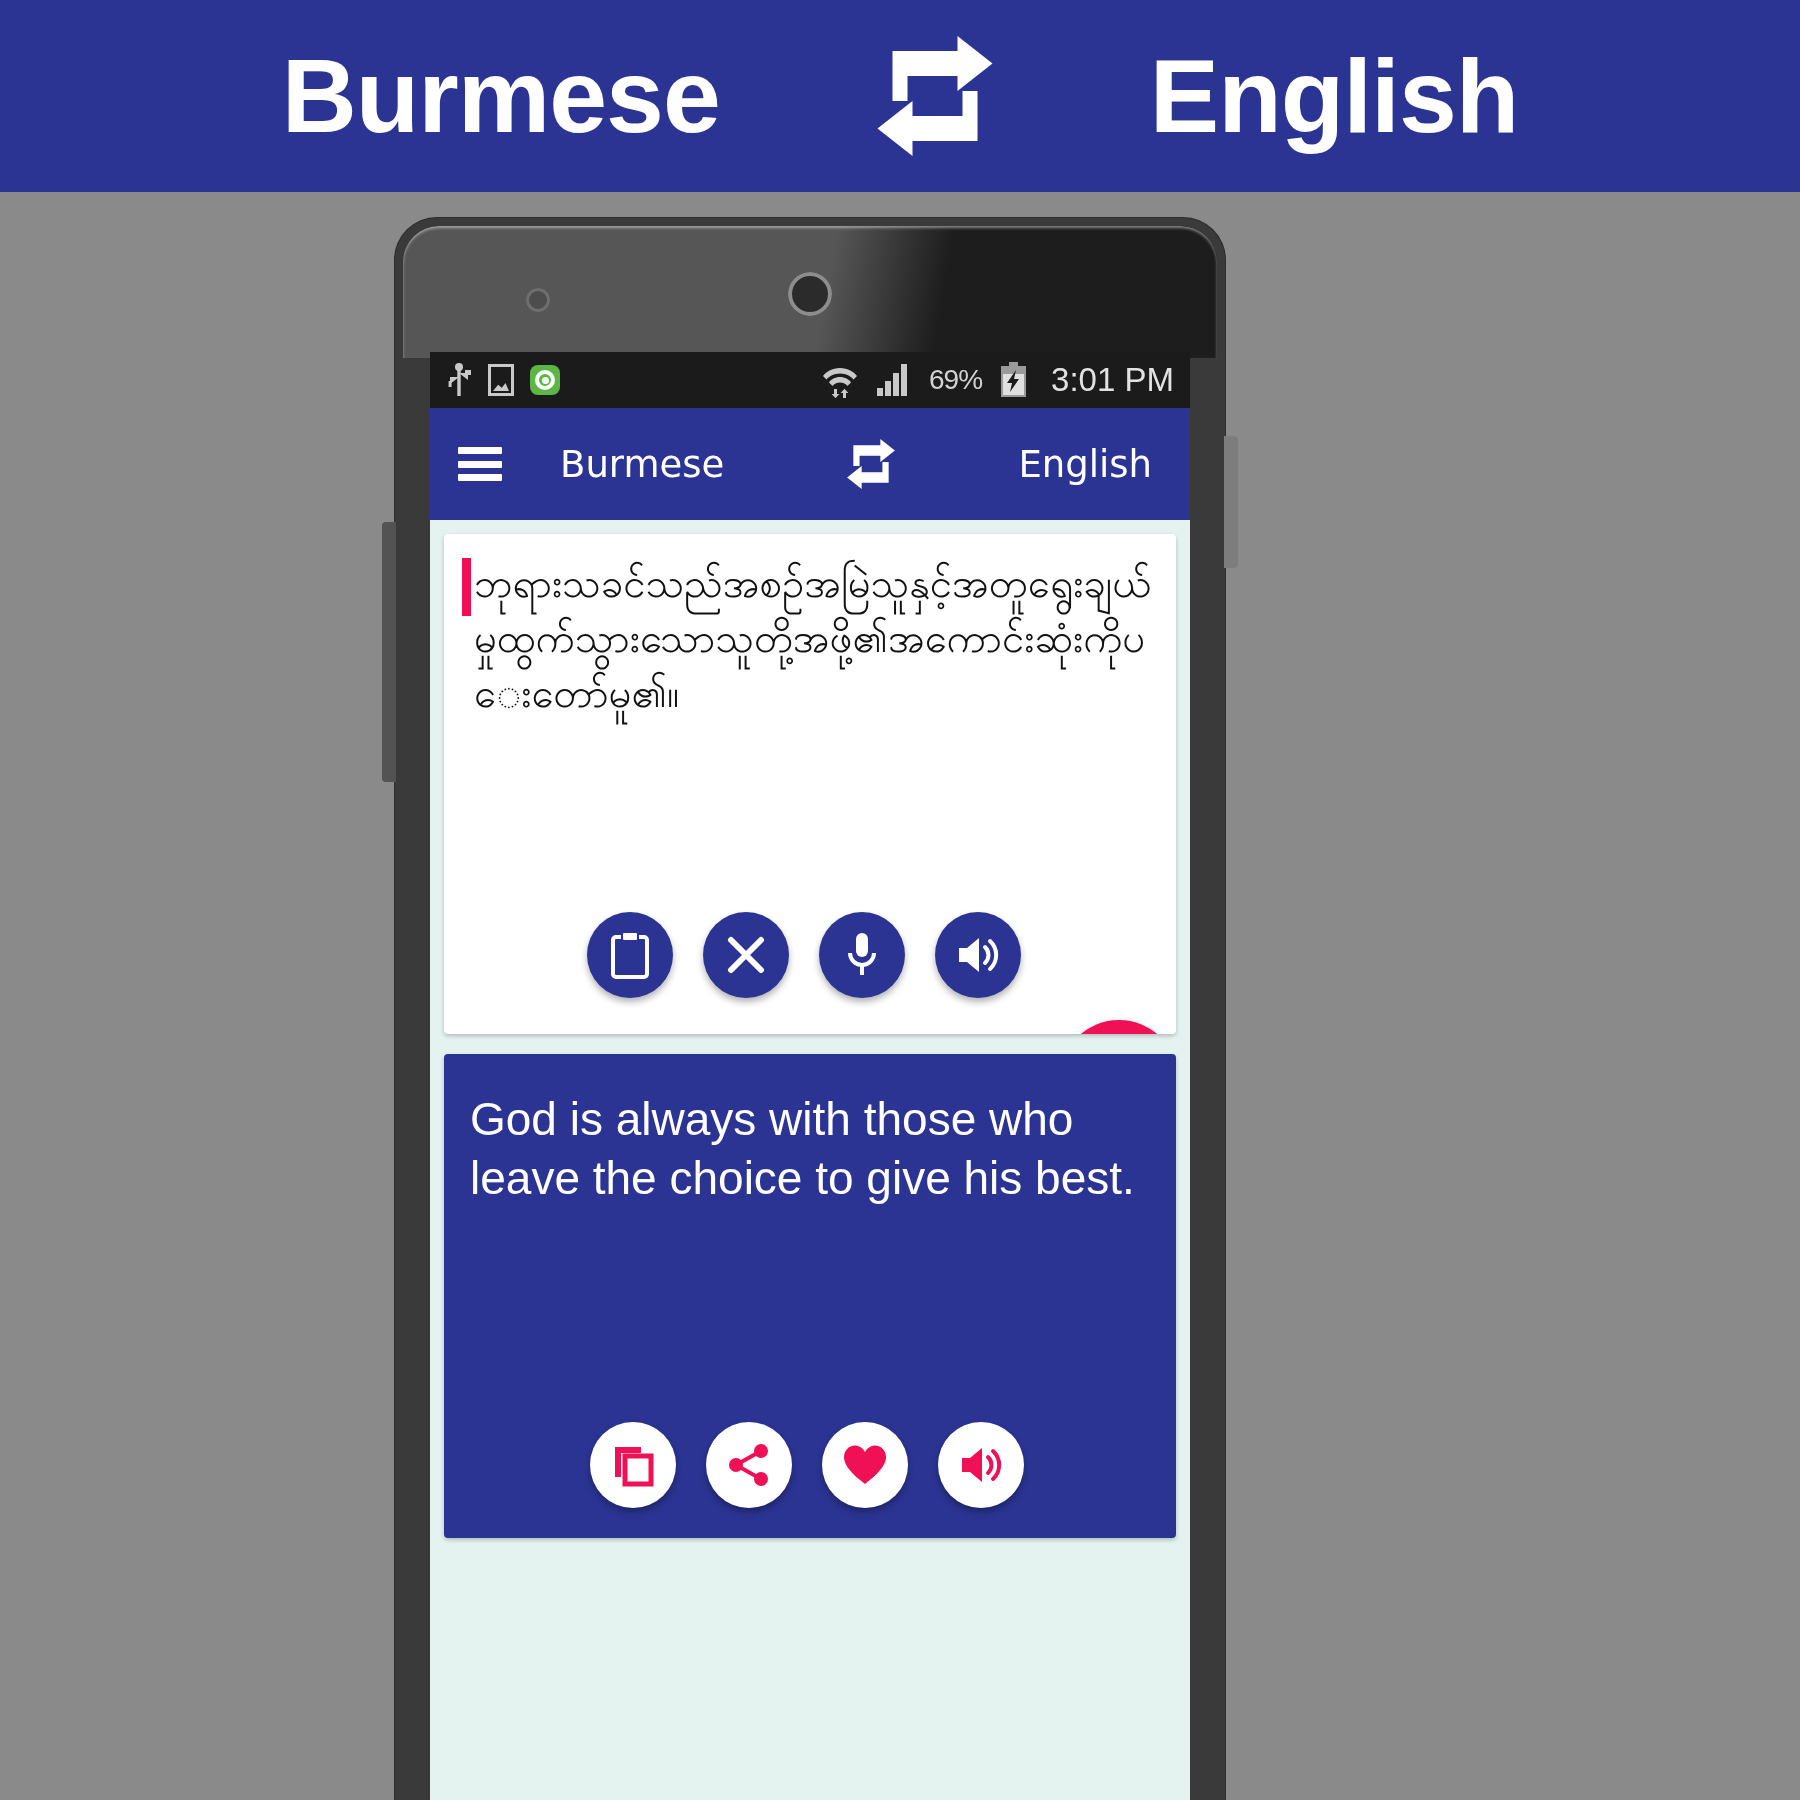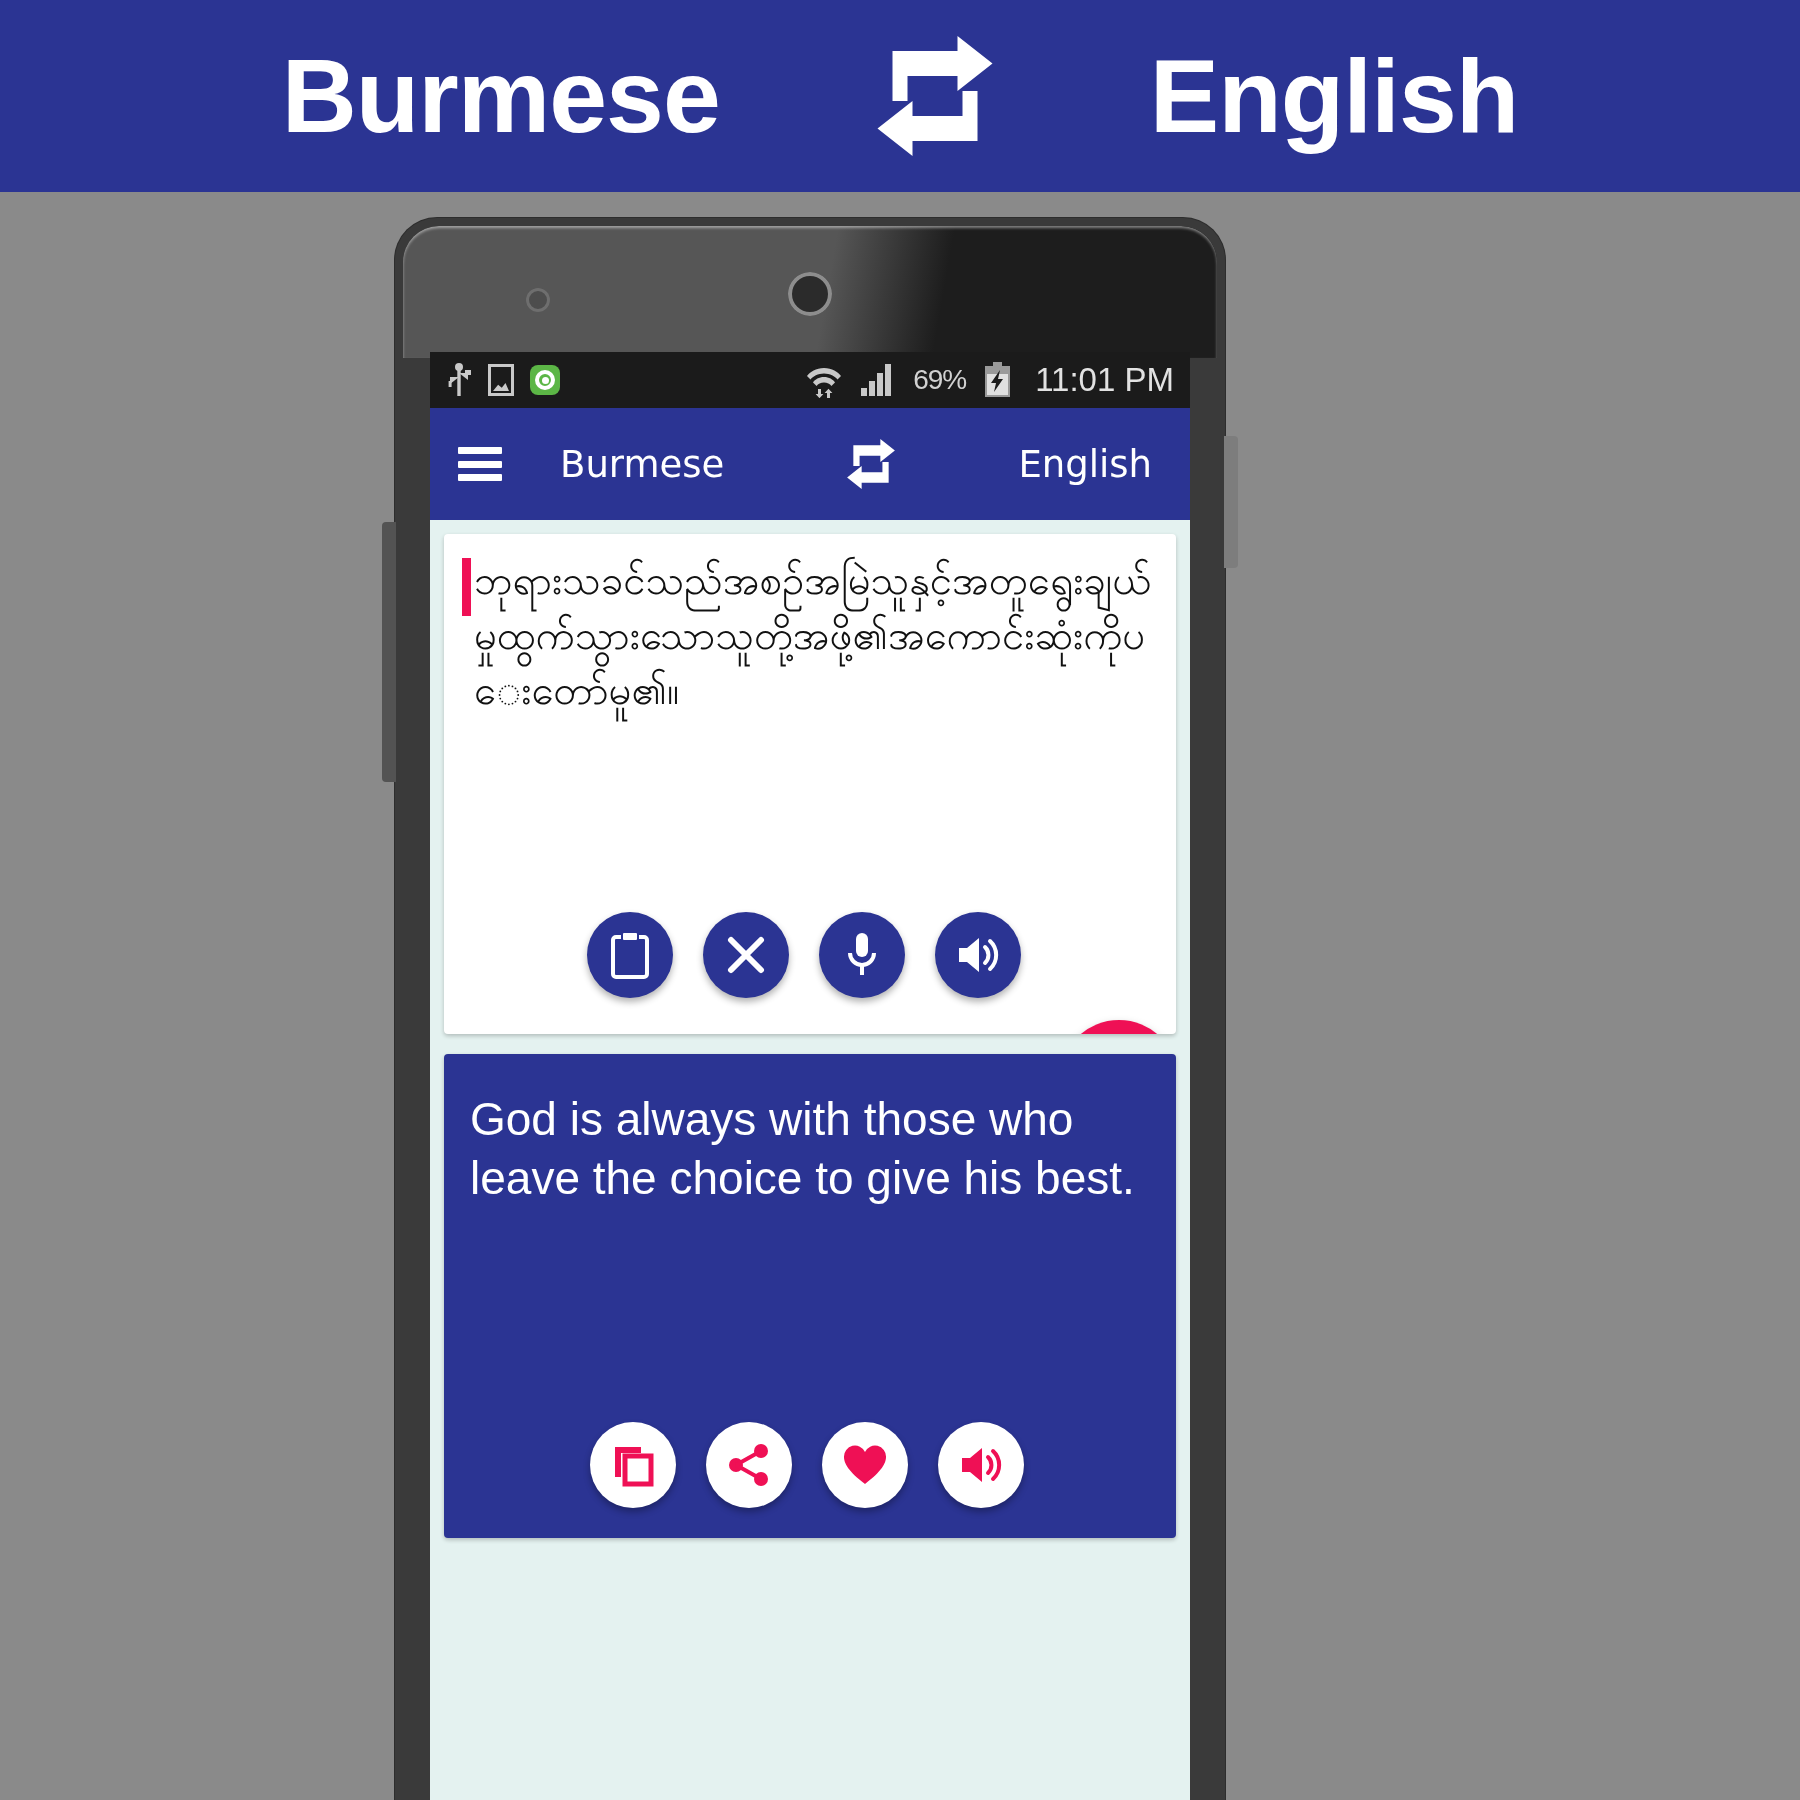--- a/index.html
+++ b/index.html
@@ -110,21 +110,21 @@
 
   .input-card{
     position:relative;background:#ffffff;border-radius:4px;
     height:500px;box-shadow:0 2px 4px rgba(0,0,0,.22);
     padding:22px 24px 0 24px;box-sizing:border-box;overflow:hidden;
   }
   .caret{
     position:absolute;left:18px;top:24px;width:9px;height:58px;background:#ef1055;
   }
   .burmese-text{
-    font-family:Liberation Mono, monospace;
+    font-family:Liberation Serif, serif;
     font-size:40px;line-height:1.38;color:#111111;
     word-break:break-all;padding-left:6px;
   }
   .input-actions{
     position:absolute;left:0;bottom:36px;width:100%;
     display:flex;justify-content:center;gap:30px;padding-right:12px;box-sizing:border-box;
   }
   .fab{
     width:86px;height:86px;border-radius:50%;display:flex;align-items:center;justify-content:center;
     box-shadow:0 4px 7px rgba(0,0,0,.30);cursor:pointer;
@@ -205,21 +205,21 @@
           <rect x="16" y="9" width="6" height="23" fill="#c9c9c9"></rect>
           <rect x="24" y="0" width="6" height="32" fill="#c9c9c9"></rect>
         </svg>
         <div class="sb-batt-pct">69%</div>
         <svg width="27" height="36" viewBox="0 0 27 36">
           <rect x="9" y="0" width="9" height="4" fill="#9a9a9a"></rect>
           <rect x="1" y="4" width="25" height="31" fill="#9a9a9a"></rect>
           <rect x="3" y="12" width="21" height="21" fill="#e0e0e0"></rect>
           <path d="M16 8 L7 21 h5 l-2 9 9 -13 h-5 z" fill="#1b1b1b"></path>
         </svg>
-        <div class="sb-time">11:01 PM</div>
+        <div class="sb-time">3:01 PM</div>
       </div>
     </div>
 
     <div class="toolbar">
       <div class="hamburger">
         <span></span>
           <span></span>
           <span></span>
       </div>
       <div class="tb-lang src">Burmese</div>

